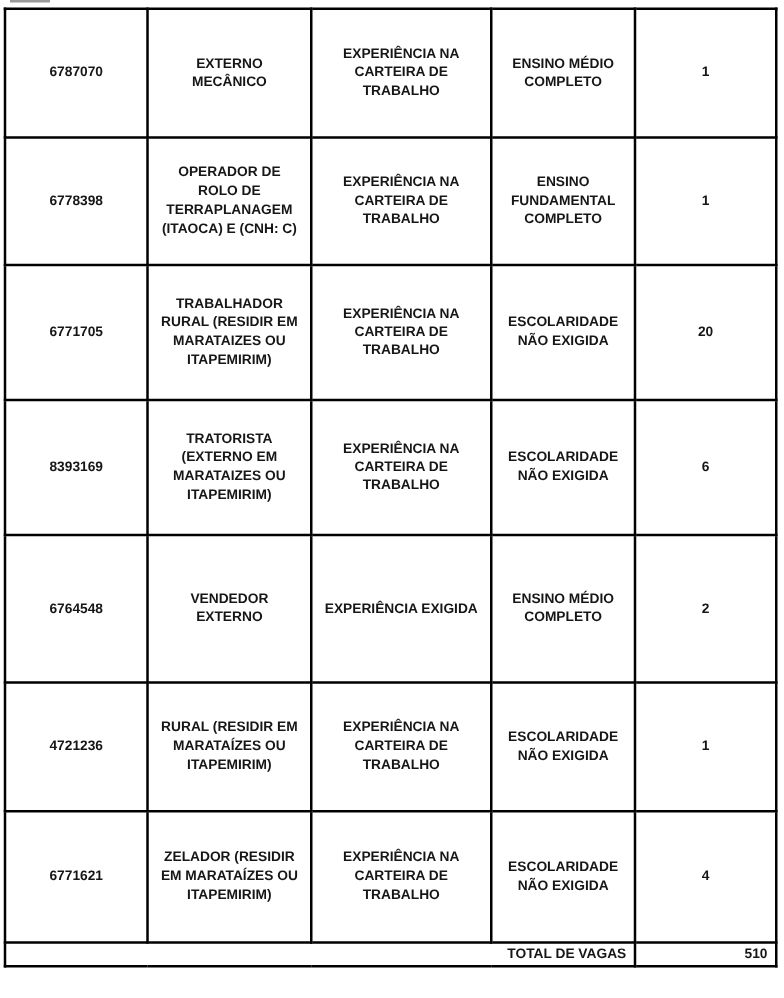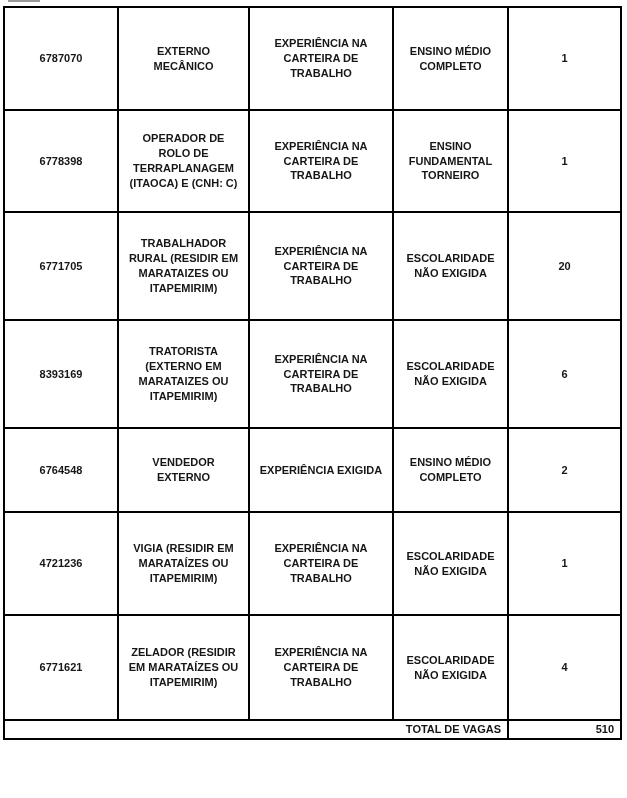--- a/index.html
+++ b/index.html
@@ -45,21 +45,21 @@
   col.c-code { width: 114px; }
   col.c-job { width: 131px; }
   col.c-exp { width: 144px; }
   col.c-edu { width: 115px; }
   col.c-vac { width: 113px; }
 
   tr.r1 { height: 103px; }
   tr.r2 { height: 102px; }
   tr.r3 { height: 108px; }
   tr.r4 { height: 108px; }
-  tr.r5 { height: 84px; }
+  tr.r5 { height: 118px; }
   tr.r6 { height: 103px; }
   tr.r7 { height: 105px; }
   tr.footer-row { height: 19px; }
   tr.footer-row td {
     padding: 1px 6px;
     line-height: 1.2;
     text-align: right;
   }
 </style>
 </head>
@@ -81,21 +81,21 @@
         <td>6787070</td>
         <td>EXTERNO MECÂNICO</td>
         <td>EXPERIÊNCIA NA CARTEIRA DE TRABALHO</td>
         <td>ENSINO MÉDIO COMPLETO</td>
         <td>1</td>
       </tr>
       <tr class="r2">
         <td>6778398</td>
         <td>OPERADOR DE ROLO DE TERRAPLANAGEM (ITAOCA) E  (CNH: C)</td>
         <td>EXPERIÊNCIA NA CARTEIRA DE TRABALHO</td>
-        <td>ENSINO FUNDAMENTAL TORNEIRO</td>
+        <td>ENSINO FUNDAMENTAL COMPLETO</td>
         <td>1</td>
       </tr>
       <tr class="r3">
         <td>6771705</td>
         <td>TRABALHADOR RURAL (RESIDIR EM MARATAIZES OU ITAPEMIRIM)</td>
         <td>EXPERIÊNCIA NA CARTEIRA DE TRABALHO</td>
         <td>ESCOLARIDADE NÃO EXIGIDA</td>
         <td>20</td>
       </tr>
       <tr class="r4">
@@ -107,21 +107,21 @@
       </tr>
       <tr class="r5">
         <td>6764548</td>
         <td>VENDEDOR EXTERNO</td>
         <td>EXPERIÊNCIA EXIGIDA</td>
         <td>ENSINO MÉDIO COMPLETO</td>
         <td>2</td>
       </tr>
       <tr class="r6">
         <td>4721236</td>
-        <td>VIGIA (RESIDIR EM MARATAÍZES OU ITAPEMIRIM)</td>
+        <td>RURAL (RESIDIR EM MARATAÍZES OU ITAPEMIRIM)</td>
         <td>EXPERIÊNCIA NA CARTEIRA DE TRABALHO</td>
         <td>ESCOLARIDADE NÃO EXIGIDA</td>
         <td>1</td>
       </tr>
       <tr class="r7">
         <td>6771621</td>
         <td>ZELADOR (RESIDIR EM MARATAÍZES OU ITAPEMIRIM)</td>
         <td>EXPERIÊNCIA NA CARTEIRA DE TRABALHO</td>
         <td>ESCOLARIDADE NÃO EXIGIDA</td>
         <td>4</td>

